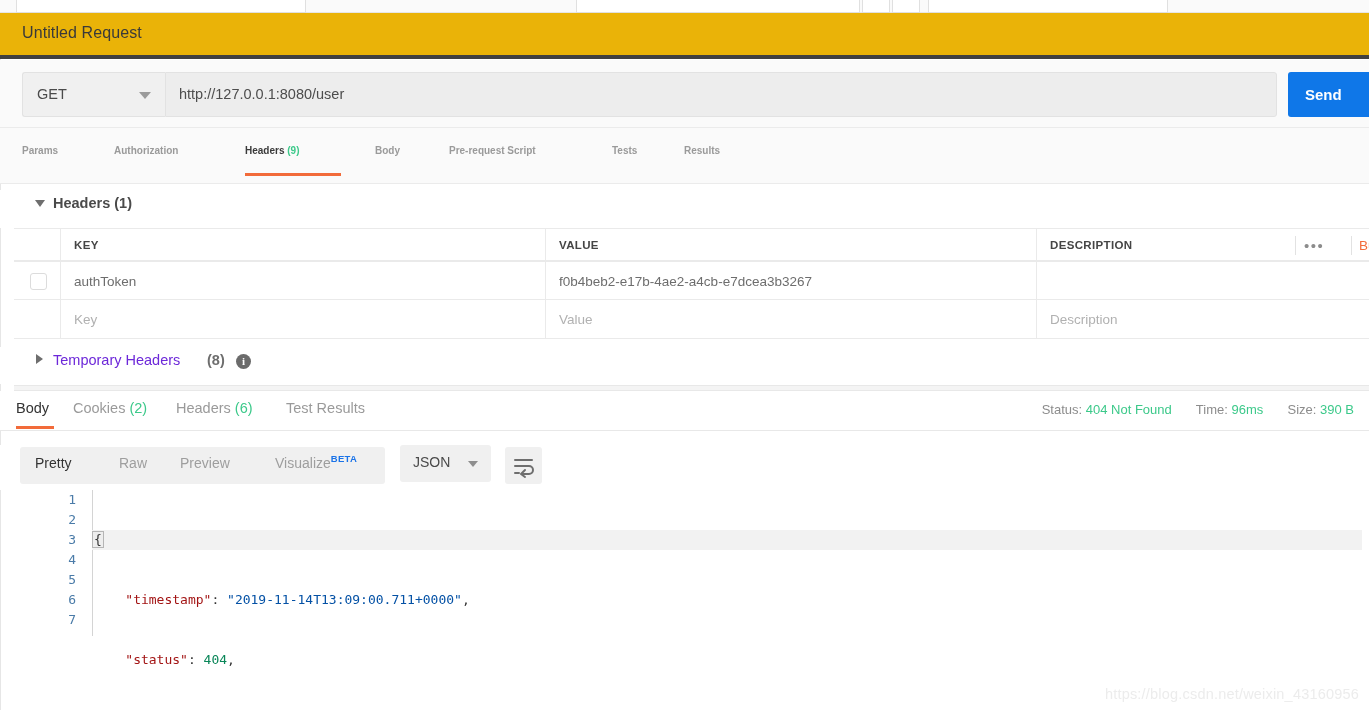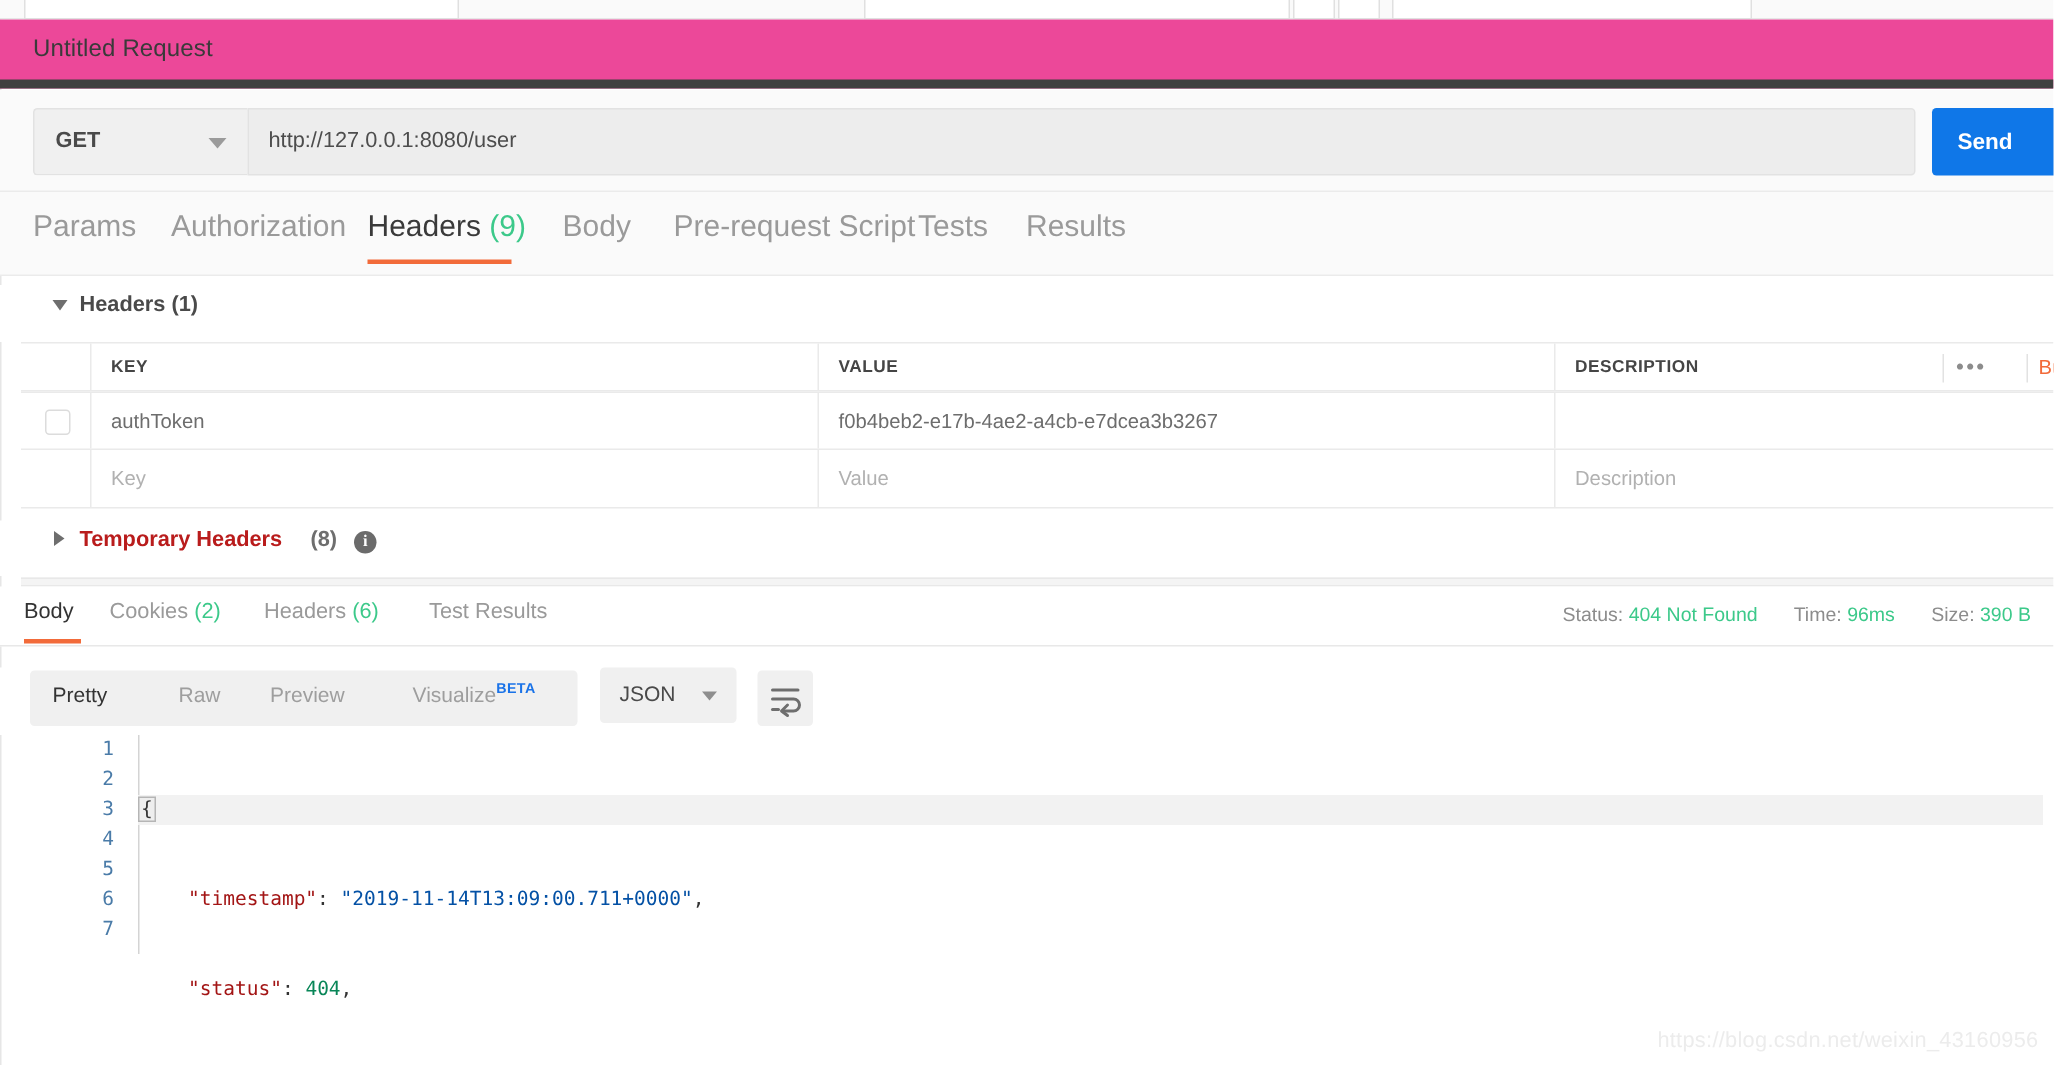--- a/index.html
+++ b/index.html
@@ -28,22 +28,22 @@
     position: absolute; top: -6px;
     height: 19px;
     background: #ffffff;
     border: 1px solid #e0e0e0;
   }
 
   
   .req-title-bar {
     position: absolute; top: 13px; left: 0;
     width: 1369px; height: 46px;
-    background: #ec4899;
-    border-bottom: 6px solid #404040;
+    background: #eab308;
+    border-bottom: 4px solid #404040;
   }
   .req-title {
     position: absolute; left: 22px; top: 11px;
     font-size: 16px; color: #3a3a3a;
     letter-spacing: .1px;
   }
   .left-rail {
     position: absolute; top: 13px; left: 0;
     width: 1px; height: 697px;
     background: #e6e6e6;
@@ -57,21 +57,20 @@
     border-bottom: 1px solid #ebebeb;
   }
   .method-box {
     position: absolute; left: 22px; top: 12px;
     width: 143px; height: 45px;
     background: #f0f0f0;
     border: 1px solid #e2e2e2;
     border-right: none;
     border-radius: 3px 0 0 3px;
     cursor: pointer;
-    font-weight: bold;
   }
   .method-label {
     position: absolute; left: 14px; top: 13px;
     font-size: 14.5px; color: #4a4a4a;
   }
   .method-caret {
     position: absolute; right: 14px; top: 19px;
     width: 0; height: 0;
     border-left: 6px solid transparent;
     border-right: 6px solid transparent;
@@ -103,23 +102,24 @@
 
   
   .req-tabs {
     position: absolute; top: 128px; left: 0;
     width: 1369px; height: 56px;
     background: #fafafa;
     border-bottom: 1px solid #ebebeb;
   }
   .req-tab {
     position: absolute; top: 0; height: 56px;
-    font-size: 20px; color: #9a9a9a;
+    font-size: 10px; color: #9a9a9a;
     line-height: 46px; cursor: pointer;
     white-space: nowrap;
+    font-weight: bold;
   }
   .req-tab.active { color: #3a3a3a; }
   .req-tab .cnt { color: #3cc98a; }
   .req-tab .underline {
     position: absolute; left: 0; bottom: 8px;
     height: 3px; width: 100%;
     background: #f26b3a;
   }
 
   
@@ -201,21 +201,21 @@
   }
 
   
   .temp-hdr {
     position: absolute; top: 347px; left: 0;
     width: 1369px; height: 37px;
     background: #ffffff;
   }
   .temp-label {
     position: absolute; left: 53px; top: 5px;
-    font-size: 14.5px; font-weight: bold; color: #b91c1c;
+    font-size: 14.5px; font-weight: normal; color: #6d28d9;
   }
   .temp-count { color: #6e6e6e; font-weight: bold; }
   .info-icon {
     position: absolute; left: 236px; top: 7px;
     width: 15px; height: 15px; border-radius: 50%;
     background: #6b6b6b; color: #fff;
     font-size: 11px; font-weight: bold;
     text-align: center; line-height: 15px;
     font-family: "Liberation Serif", serif;
     cursor: pointer;

